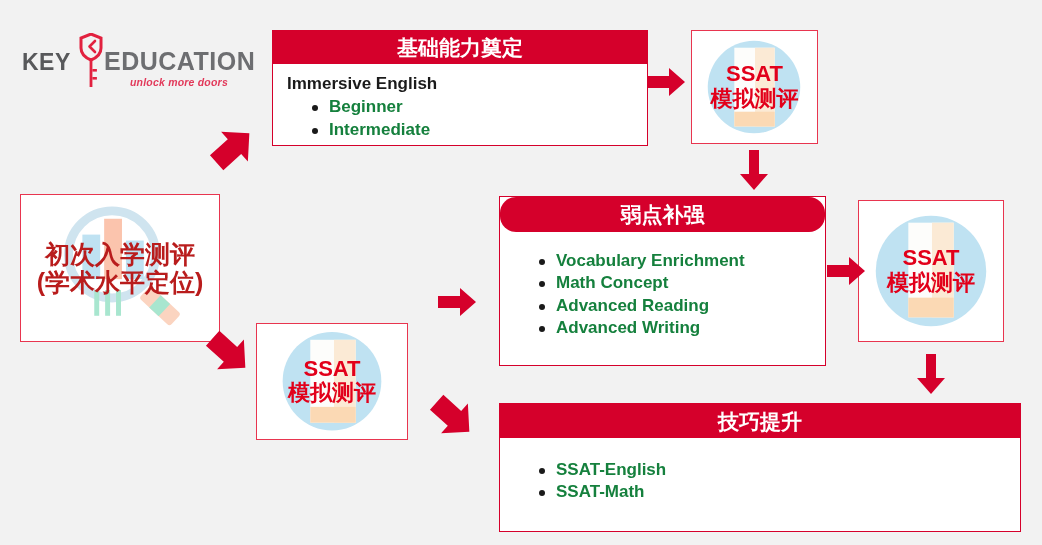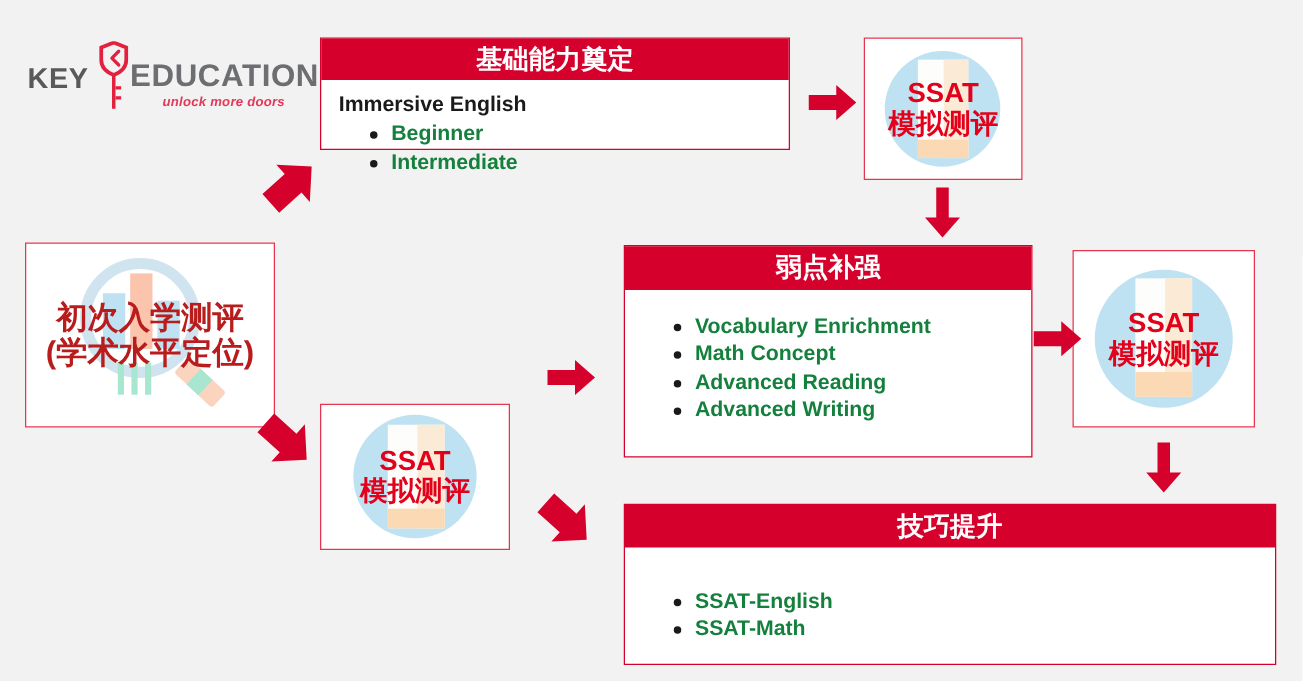--- a/index.html
+++ b/index.html
@@ -149,21 +149,21 @@
     <span class="logo-tagline">unlock more doors</span>
     <svg class="logo-key-icon" viewBox="0 0 24 56">
       <path d="M12 1 L22 5 L22 15 C22 21 17 25 12 27 C7 25 2 21 2 15 L2 5 Z" fill="none" stroke="#e2213f" stroke-width="3"></path>
       <path d="M16 8 L10.5 13.5 L16 19" fill="none" stroke="#e2213f" stroke-width="2.6" stroke-linecap="round" stroke-linejoin="round"></path>
       <rect x="10.6" y="26" width="2.8" height="28" fill="#e2213f"></rect>
       <rect x="13.4" y="36" width="4.5" height="2.6" fill="#e2213f"></rect>
       <rect x="13.4" y="44" width="4.5" height="2.6" fill="#e2213f"></rect>
     </svg>
   </div>
 
-  <div class="panel" id="panel-foundation" style="left:256px; top:30px; width:376px; height:90px;">
+  <div class="panel" id="panel-foundation" style="left:272px; top:30px; width:376px; height:116px;">
     <div class="panel-header" style="height:33px; font-size:21px;">基础能力奠定</div>
     <div class="panel-body">
       <p class="lead-line">Immersive English</p>
       <ul class="bullets">
         <li>Beginner</li>
         <li>Intermediate</li>
       </ul>
     </div>
   </div>
 
@@ -231,21 +231,21 @@
     <path d="M2 10 L24 10 L24 2 L40 16 L24 30 L24 22 L2 22 Z" fill="#d5002b"></path>
   </svg>
 
   <svg class="arrow" style="left:427px; top:391px; width:52px; height:52px;" viewBox="0 0 52 52">
     <g transform="rotate(42 26 26)">
       <path d="M4 16 L28 16 L28 6 L48 26 L28 46 L28 36 L4 36 Z" fill="#d5002b"></path>
     </g>
   </svg>
 
   <div class="panel" id="panel-weakness" style="left:499px; top:196px; width:327px; height:170px;">
-    <div class="panel-header" style="height:35px; font-size:21px;">弱点补强</div>
+    <div class="panel-header" style="height:35px; font-size:21px;border-radius:16px;">弱点补强</div>
     <div class="panel-body" style="padding-top:18px;">
       <ul class="bullets">
         <li>Vocabulary Enrichment</li>
         <li>Math Concept</li>
         <li>Advanced Reading</li>
         <li>Advanced Writing</li>
       </ul>
     </div>
   </div>
 
@@ -263,21 +263,21 @@
     <div class="card-label">SSAT
 模拟测评</div>
   </div>
 
   <svg class="arrow" style="left:915px; top:352px; width:32px; height:44px;" viewBox="0 0 32 44">
     <path d="M11 2 L21 2 L21 26 L30 26 L16 42 L2 26 L11 26 Z" fill="#d5002b"></path>
   </svg>
 
   <div class="panel" id="panel-skills" style="left:499px; top:403px; width:522px; height:129px;">
     <div class="panel-header" style="height:34px; font-size:21px;">技巧提升</div>
-    <div class="panel-body" style="padding-top:32px;">
+    <div class="panel-body" style="padding-top:21px;">
       <ul class="bullets">
         <li>SSAT-English</li>
         <li>SSAT-Math</li>
       </ul>
     </div>
   </div>
 
 </div>
 
 </body></html>

